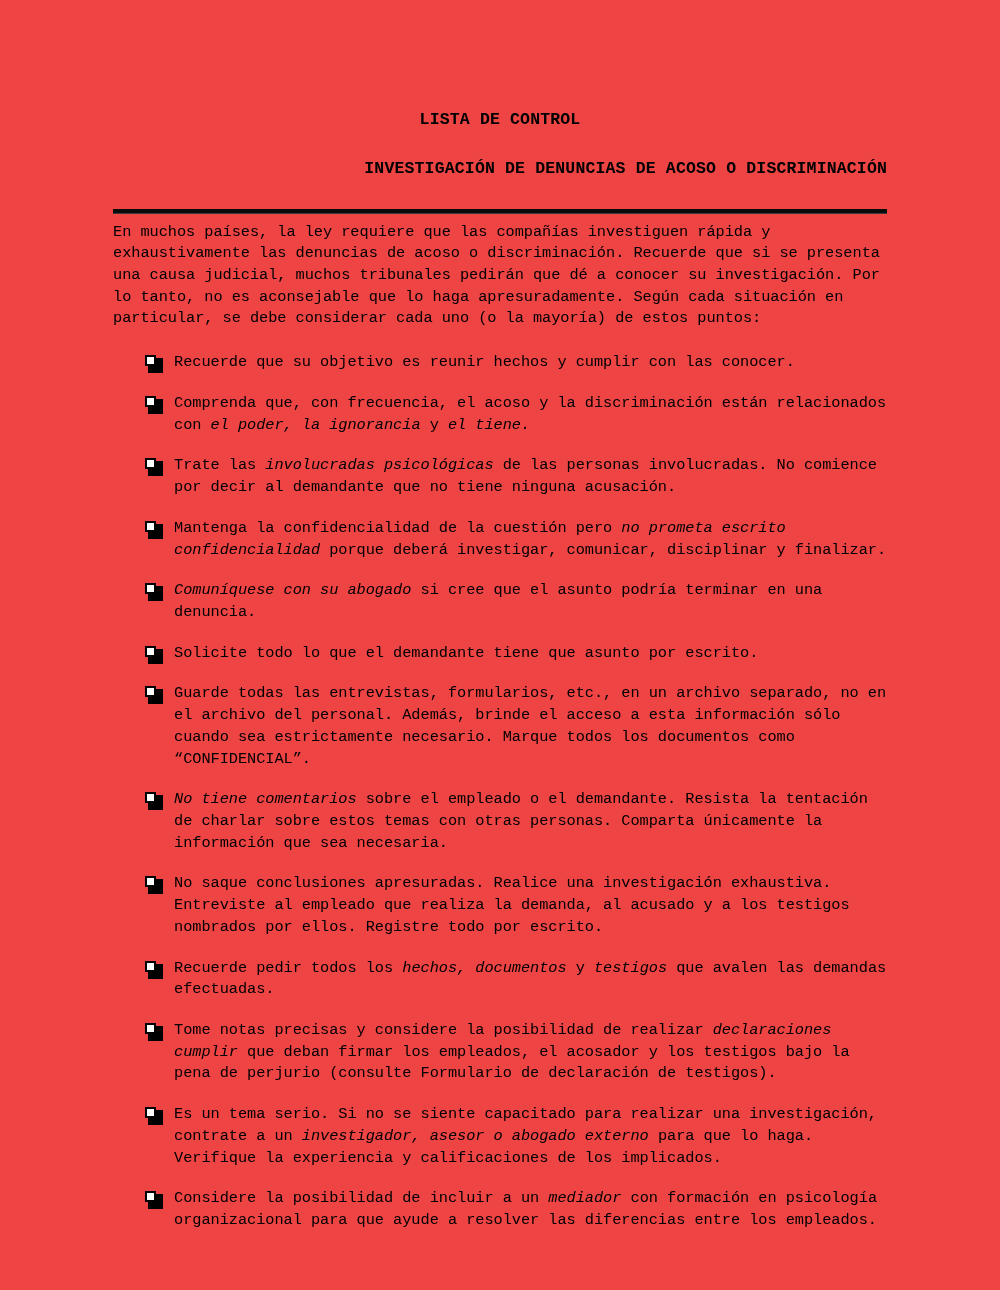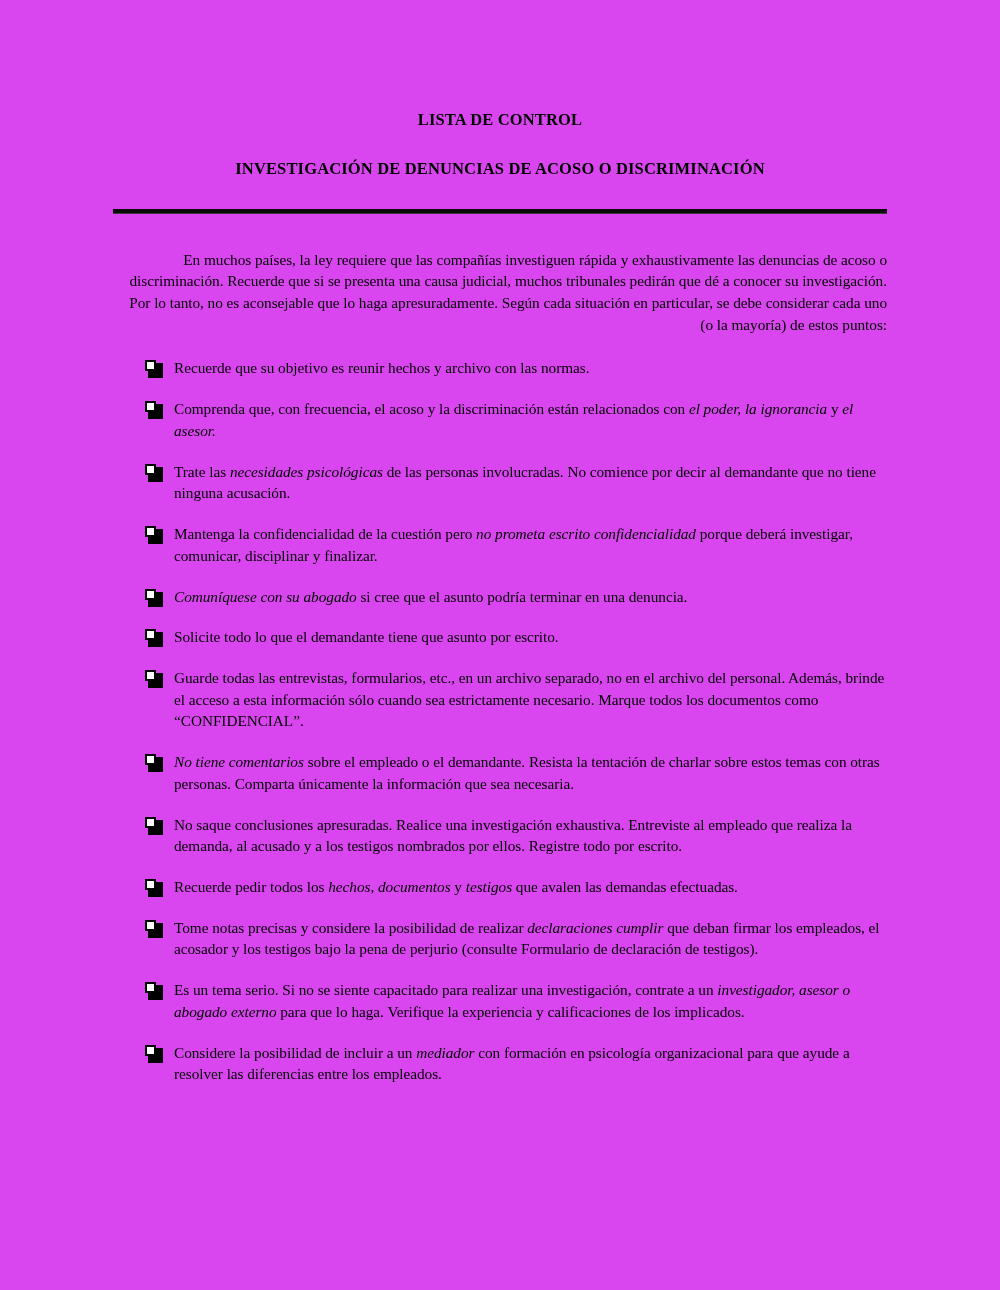--- a/index.html
+++ b/index.html
@@ -4,65 +4,65 @@
 <style>
   html, body {
     margin: 0;
     padding: 0;
     background: #ffffff;
   }
   .page {
     position: relative;
     width: 1000px;
     height: 1290px;
-    background: #d946ef;
+    background: #ef4444;
     margin: 0 auto;
-    font-family: Liberation Serif, serif;
+    font-family: Liberation Mono, monospace;
     color: #000000;
     overflow: hidden;
     box-sizing: border-box;
   }
   .content {
     position: absolute;
     left: 113px;
     top: 0;
     width: 774px;
   }
   .doc-title {
     text-align: center;
     font-size: 16.5px;
     font-weight: bold;
     letter-spacing: 0.15px;
     margin: 0;
     padding-top: 110px;
     line-height: 1.2;
   }
   .doc-subtitle {
-    text-align: center;
+    text-align: right;
     font-size: 16.5px;
     font-weight: bold;
     letter-spacing: 0.15px;
     margin: 0;
     padding-top: 29px;
     line-height: 1.2;
   }
   .rule {
     margin-top: 30px;
     height: 4px;
     background: #0a0a0a;
     width: 774px;
     border: 0;
     box-shadow: 0 1px 0 0 #3a3a3a;
   }
   .intro {
     margin: 0;
-    padding-top: 36px;
+    padding-top: 9px;
     font-size: 15.3px;
     line-height: 1.42;
-    text-align: right;
+    text-align: left;
     letter-spacing: -0.05px;
   }
   .checklist {
     list-style: none;
     margin: 0;
     padding: 0;
     padding-top: 22px;
   }
   .check-item {
     position: relative;
@@ -114,29 +114,29 @@
     <h2 class="doc-subtitle">INVESTIGACIÓN DE DENUNCIAS DE ACOSO O DISCRIMINACIÓN</h2>
 
     <div class="rule"></div>
 
     <p class="intro">En muchos países, la ley requiere que las compañías investiguen rápida y exhaustivamente las denuncias de acoso o discriminación. Recuerde que si se presenta una causa judicial, muchos tribunales pedirán que dé a conocer su investigación. Por lo tanto, no es aconsejable que lo haga apresuradamente. Según cada situación en particular, se debe considerar cada uno (o la mayoría) de estos puntos:</p>
 
     <ul class="checklist">
         <li class="check-item"><span class="checkbox">
             <span class="shadow"></span>
             <span class="box"></span>
-          </span><span>Recuerde que su objetivo es reunir hechos y archivo con las normas.</span></li>
+          </span><span>Recuerde que su objetivo es reunir hechos y cumplir con las conocer.</span></li>
         <li class="check-item"><span class="checkbox">
             <span class="shadow"></span>
             <span class="box"></span>
-          </span><span>Comprenda que, con frecuencia, el acoso y la discriminación están relacionados con <em>el poder, la ignorancia</em> y <em>el asesor.</em></span></li>
+          </span><span>Comprenda que, con frecuencia, el acoso y la discriminación están relacionados con <em>el poder, la ignorancia</em> y <em>el tiene.</em></span></li>
         <li class="check-item"><span class="checkbox">
             <span class="shadow"></span>
             <span class="box"></span>
-          </span><span>Trate las <em>necesidades psicológicas</em> de las personas involucradas. No comience por decir al demandante que no tiene ninguna acusación.</span></li>
+          </span><span>Trate las <em>involucradas psicológicas</em> de las personas involucradas. No comience por decir al demandante que no tiene ninguna acusación.</span></li>
         <li class="check-item"><span class="checkbox">
             <span class="shadow"></span>
             <span class="box"></span>
           </span><span>Mantenga la confidencialidad de la cuestión pero <em>no prometa escrito confidencialidad</em> porque deberá investigar, comunicar, disciplinar y finalizar.</span></li>
         <li class="check-item"><span class="checkbox">
             <span class="shadow"></span>
             <span class="box"></span>
           </span><span><em>Comuníquese con su abogado</em> si cree que el asunto podría terminar en una denuncia.</span></li>
         <li class="check-item"><span class="checkbox">
             <span class="shadow"></span>

